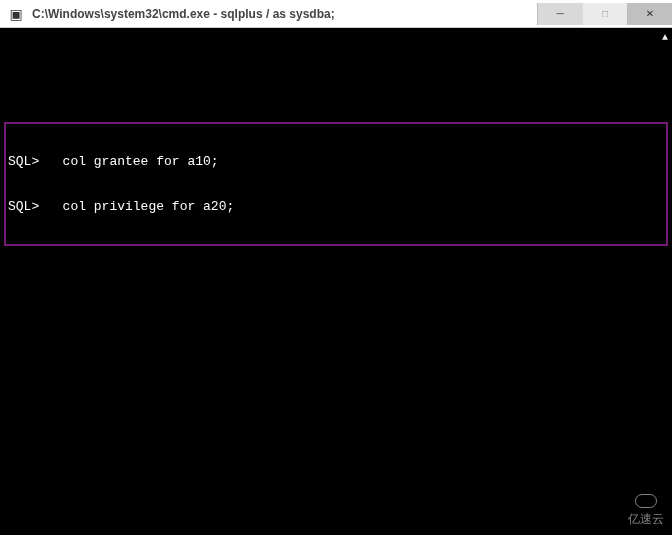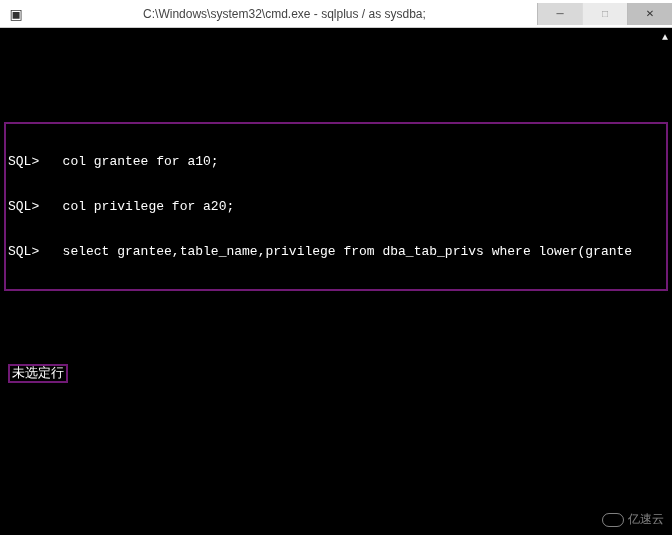--- a/index.html
+++ b/index.html
@@ -28,22 +28,23 @@
       height: 20px;
       margin: 0 6px;
       display: flex;
       align-items: center;
       justify-content: center;
       font-size: 14px;
       color: #333;
     }
     .titlebar-title {
       flex: 1;
-      text-align: center;
+      text-align: left;
       color: #444;
+      font-weight: bold;
     }
     .win-controls {
       display: flex;
     }
     .win-btn {
       width: 45px;
       height: 22px;
       background: #d9d9d9;
       border-left: 1px solid #bbb;
       display: flex;
@@ -85,20 +86,21 @@
     .watermark {
       position: absolute;
       bottom: 8px;
       right: 8px;
       font-family: sans-serif;
       font-size: 12px;
       color: rgba(255,255,255,0.5);
       display: flex;
       align-items: center;
       gap: 4px;
+      flex-direction: column;
     }
     .cloud-icon {
       width: 22px;
       height: 14px;
       border: 1.5px solid rgba(255,255,255,0.5);
       border-radius: 8px;
       position: relative;
     }
   </style>
 </head>
@@ -113,24 +115,22 @@
     <div class="win-btn close">✕</div>
   </div>
 </div>
 
 <div class="terminal">
   <div class="scrollarrow">▲</div>
   <div class="line">&nbsp;</div>
   <div class="redbox">
     <div class="line">SQL&gt;   col grantee for a10;</div>
     <div class="line">SQL&gt;   col privilege for a20;</div>
-    <div class="line">SQL&gt;   select grantee,table_name,privilege from dba_tab_privs where lower(grante</div>
   </div>
   <div class="line">&nbsp;</div>
-  <div class="line"><span class="redbox inline status-cn">未选定行</span></div>
   <div class="line">&nbsp;</div>
   
   
   
   
   
   
   
   
   

